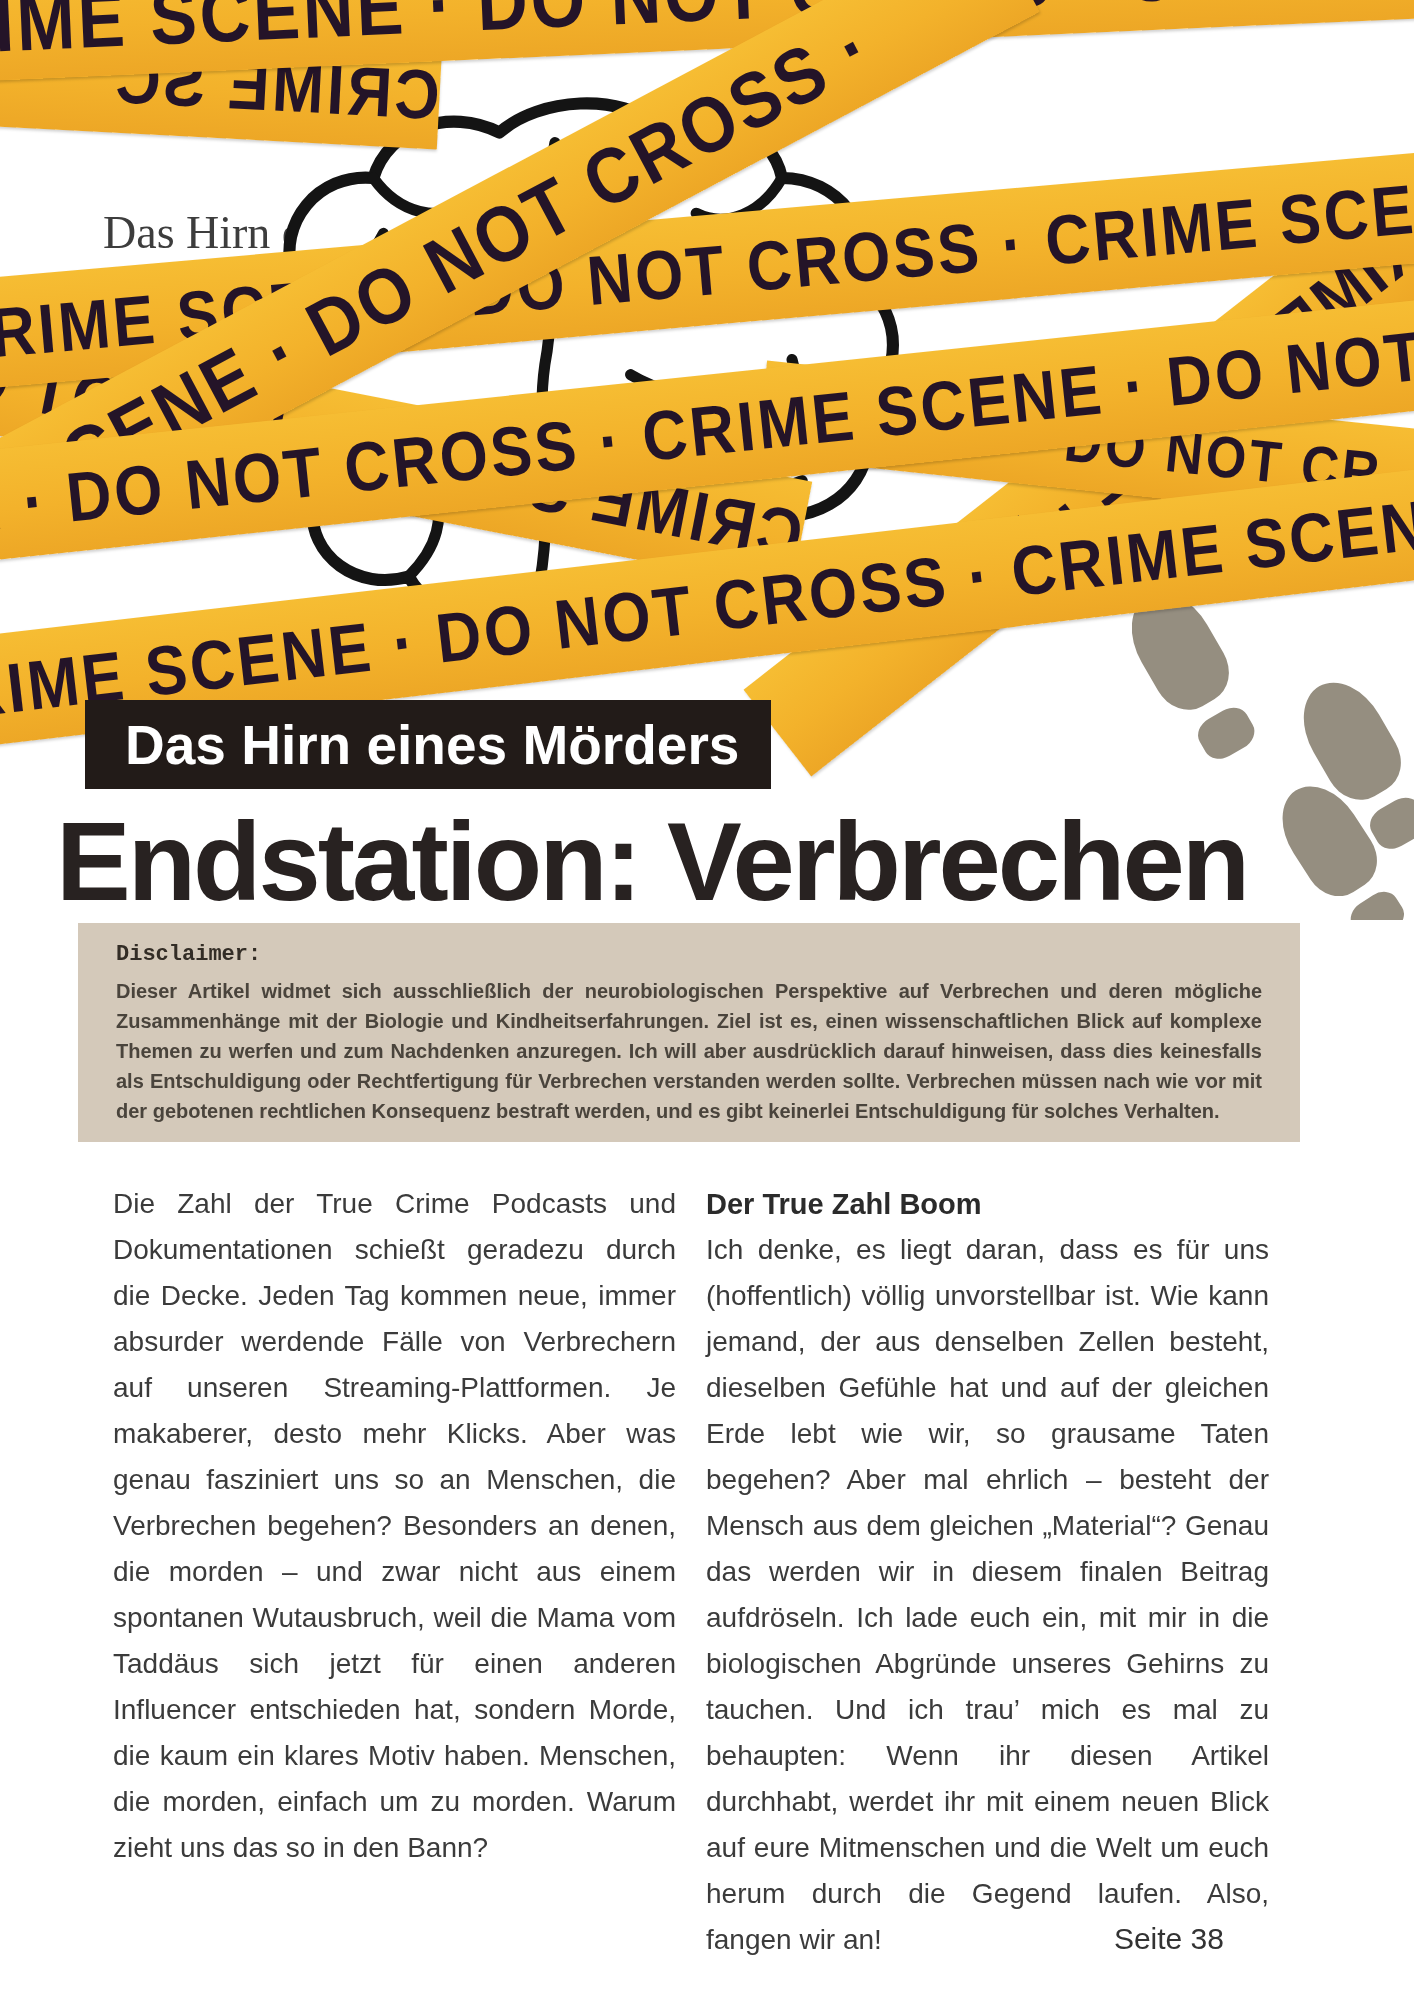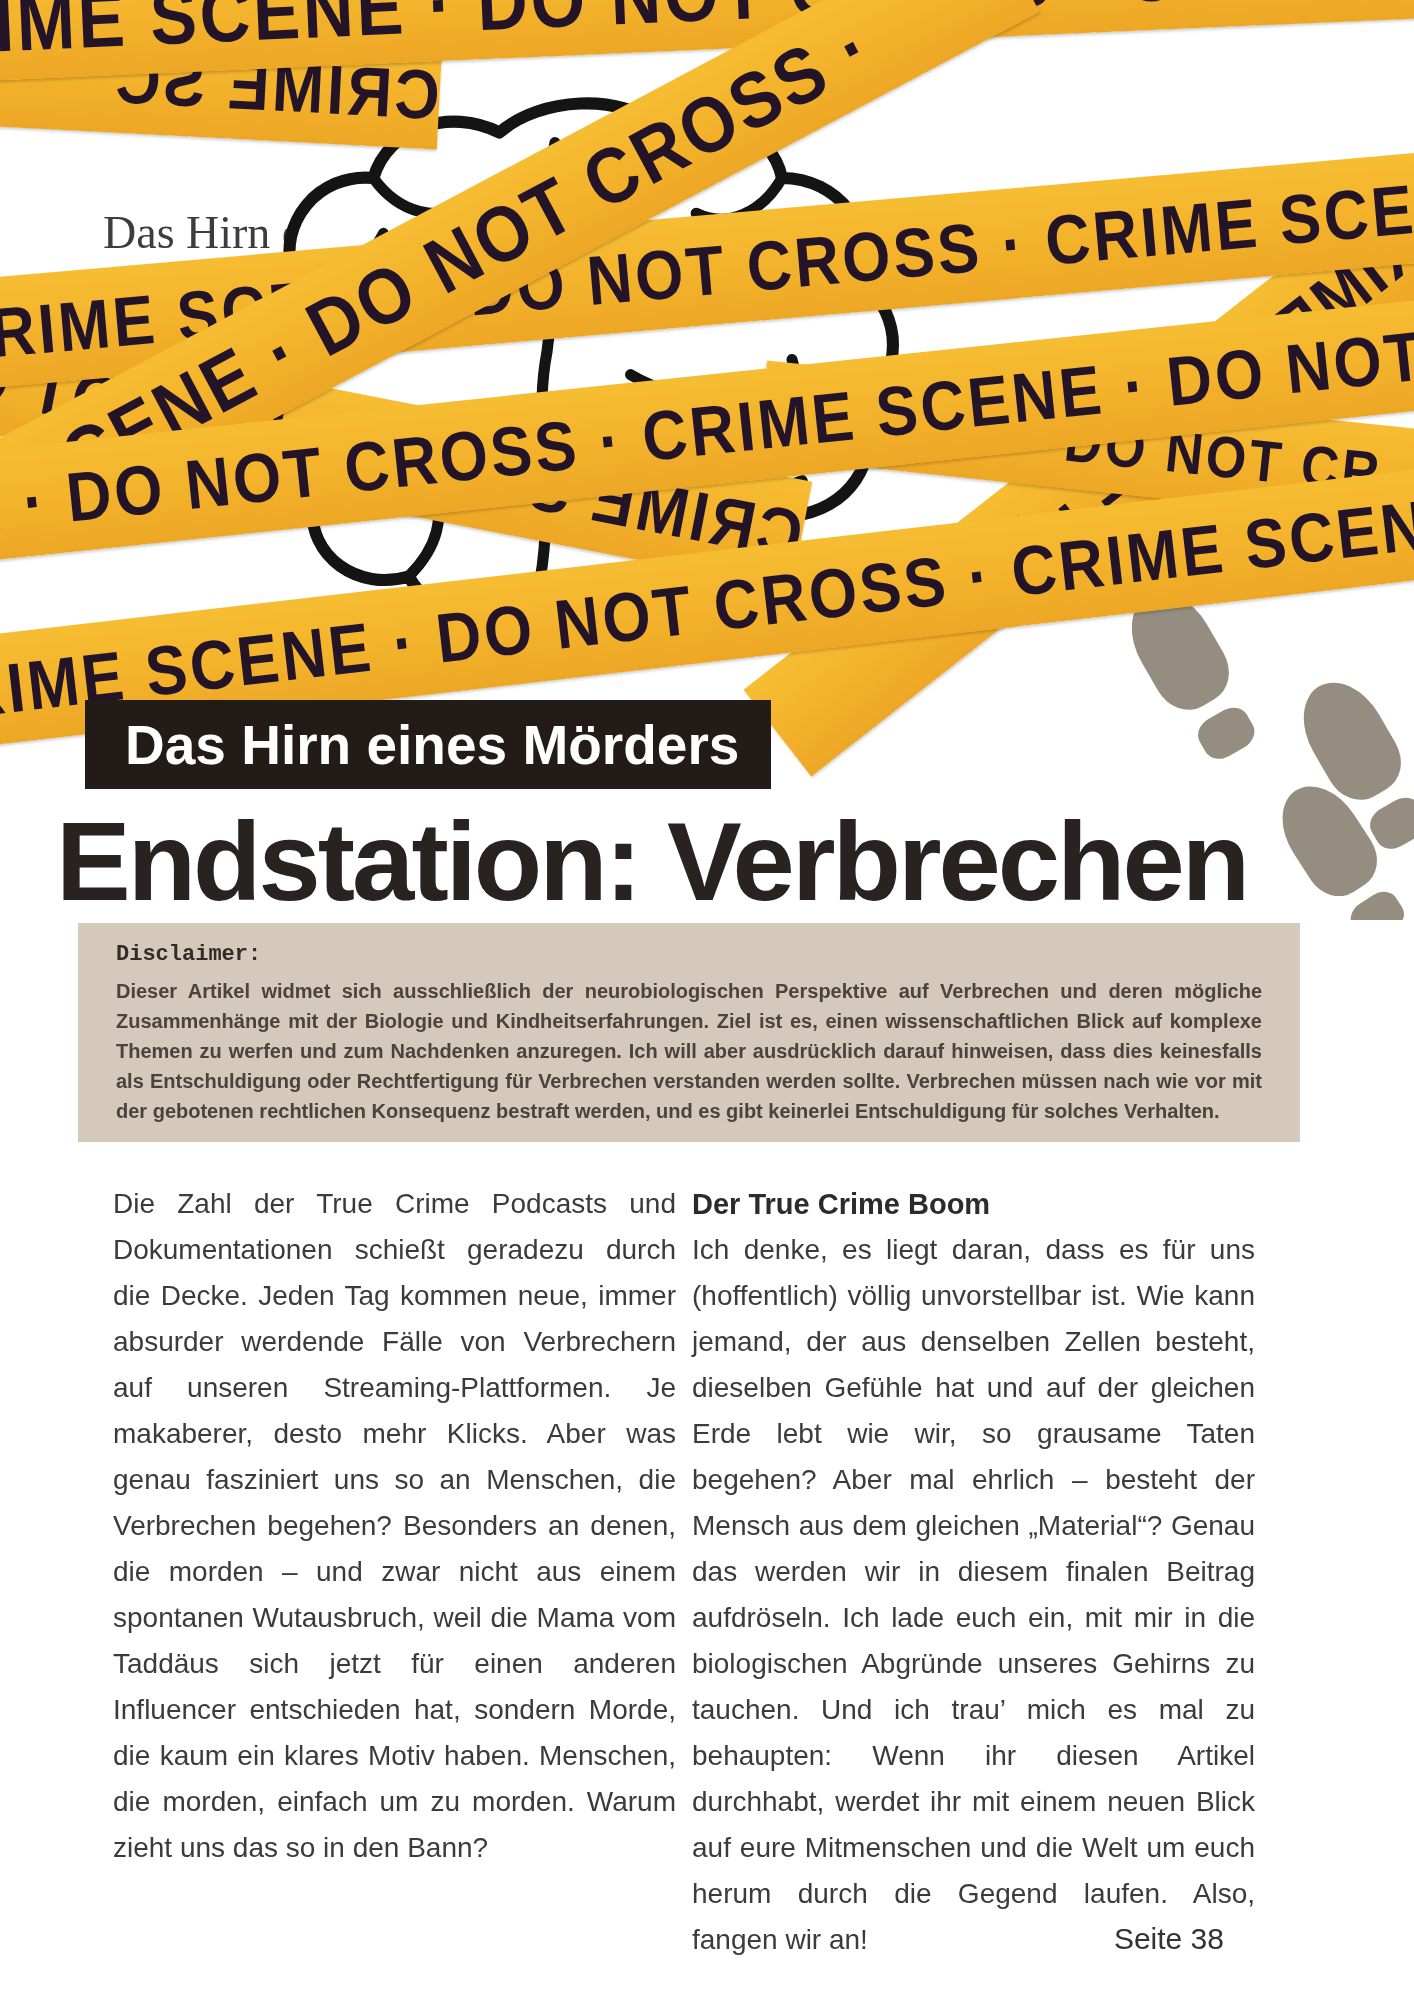--- a/index.html
+++ b/index.html
@@ -58,21 +58,21 @@
   
   .disclaimer{
     position:absolute;left:78px;top:923px;width:1222px;box-sizing:border-box;
     background:#d4c9ba;padding:19px 38px 16px 38px;
   }
   .d-head{font-size:22px;font-weight:700;color:#332d26;margin-bottom:9px;font-family:Liberation Mono, monospace;}
   .d-body{margin:0;font-size:20px;line-height:30px;color:#4a443c;text-align:justify;font-weight:bold;}
   
   .columns{
     position:absolute;left:113px;top:1181px;width:1166px;
-    display:flex;gap:16px;
+    display:flex;gap:30px;
   }
   .col{width:563px;}
   .col p{margin:0;font-size:28px;line-height:46px;color:#3b3b3b;text-align:justify;}
   .col-head{font-size:29px;font-weight:700;color:#2b2b2b;line-height:46px;}
   
   .footer{
     position:absolute;top:1922px;right:190px;
     font-size:30px;color:#333333;
   }
 </style>
@@ -141,20 +141,20 @@
   <div class="disclaimer">
     <div class="d-head">Disclaimer:</div>
     <p class="d-body">Dieser Artikel widmet sich ausschließlich der neurobiologischen Perspektive auf Verbrechen und deren mögliche Zusammenhänge mit der Biologie und Kindheitserfahrungen. Ziel ist es, einen wissenschaftlichen Blick auf komplexe Themen zu werfen und zum Nachdenken anzuregen. Ich will aber ausdrücklich darauf hinweisen, dass dies keinesfalls als Entschuldigung oder Rechtfertigung für Verbrechen verstanden werden sollte. Verbrechen müssen nach wie vor mit der gebotenen rechtlichen Konsequenz bestraft werden, und es gibt keinerlei Entschuldigung für solches Verhalten.</p>
   </div>
 
   <div class="columns">
     <div class="col">
       <p>Die Zahl der True Crime Podcasts und Dokumentationen schießt geradezu durch die Decke. Jeden Tag kommen neue, immer absurder werdende Fälle von Verbrechern auf unseren Streaming-Plattformen. Je makaberer, desto mehr Klicks. Aber was genau fasziniert uns so an Menschen, die Verbrechen begehen? Besonders an denen, die morden – und zwar nicht aus einem spontanen Wutausbruch, weil die Mama vom Taddäus sich jetzt für einen anderen Influencer entschieden hat, sondern Morde, die kaum ein klares Motiv haben. Menschen, die morden, einfach um zu morden. Warum zieht uns das so in den Bann?</p>
     </div>
     <div class="col">
-      <div class="col-head">Der True Crime Boom</div>
+      <div class="col-head">Der True Zahl Boom</div>
       <p>Ich denke, es liegt daran, dass es für uns (hoffentlich) völlig unvorstellbar ist. Wie kann jemand, der aus denselben Zellen besteht, dieselben Gefühle hat und auf der gleichen Erde lebt wie wir, so grausame Taten begehen? Aber mal ehrlich – besteht der Mensch aus dem gleichen „Material“? Genau das werden wir in diesem finalen Beitrag aufdröseln. Ich lade euch ein, mit mir in die biologischen Abgründe unseres Gehirns zu tauchen. Und ich trau’ mich es mal zu behaupten: Wenn ihr diesen Artikel durchhabt, werdet ihr mit einem neuen Blick auf eure Mitmenschen und die Welt um euch herum durch die Gegend laufen. Also, fangen wir an!</p>
     </div>
   </div>
 
   <div class="footer">Seite 38</div>
 
 </div>
 
 </body></html>

